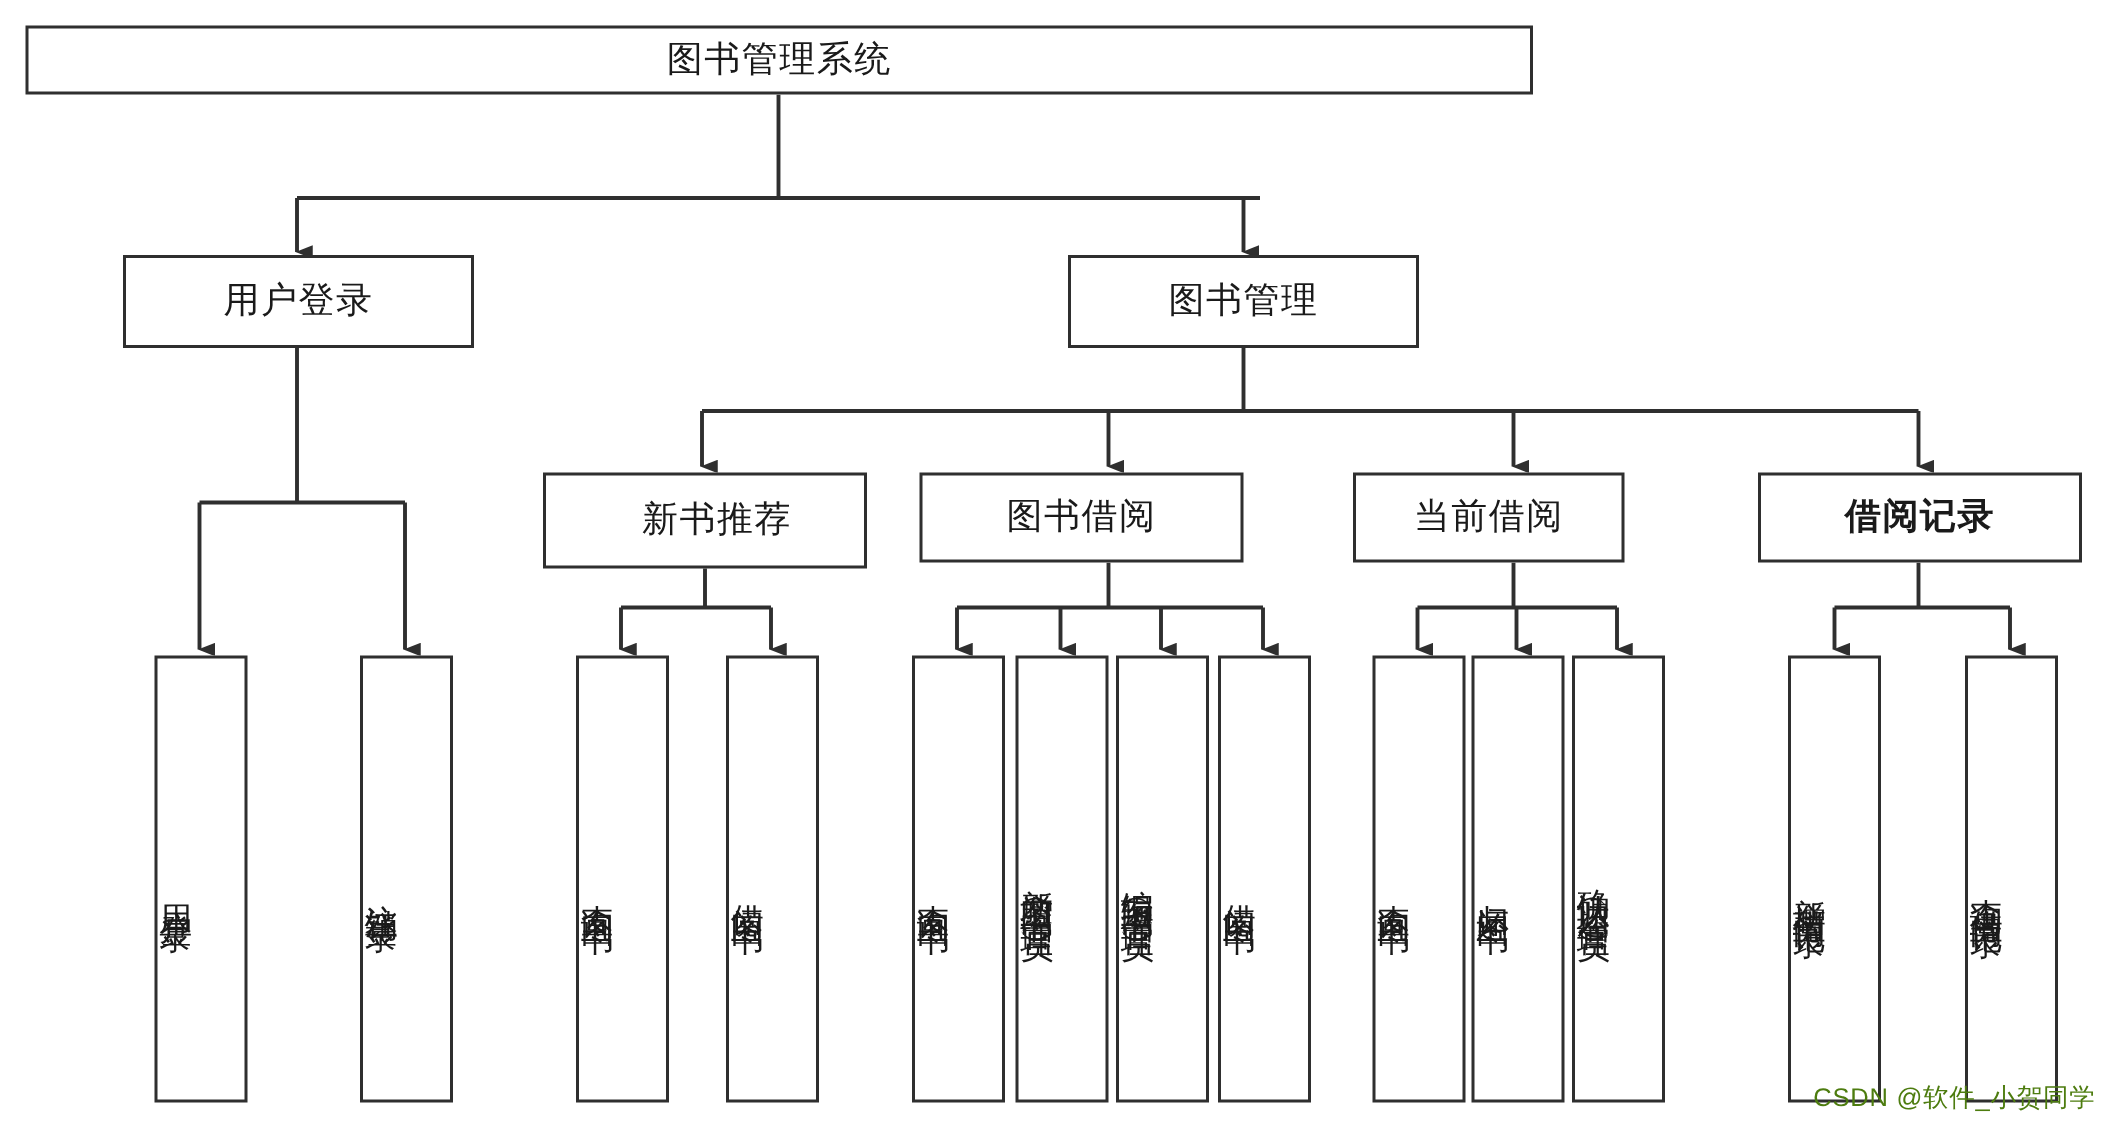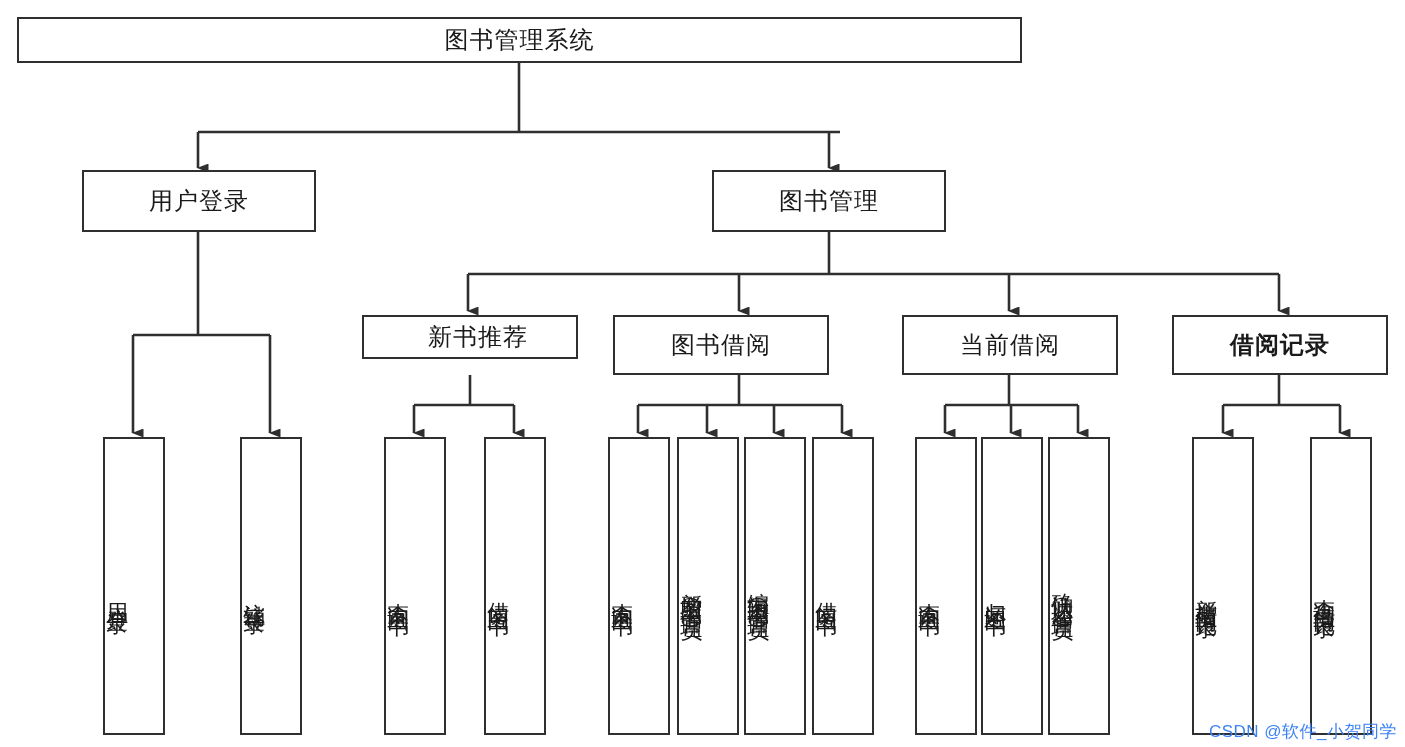--- a/index.html
+++ b/index.html
@@ -35,21 +35,21 @@
     writing-mode:vertical-rl;
     text-orientation:upright;
     font-size:22px;
     letter-spacing:4px;
     white-space:nowrap;
   }
   #watermark{
     position:absolute;
     right:8px;bottom:4px;
     font-size:17px;
-    color:#3b82f6;
+    color:#4d7c0f;
     letter-spacing:0.5px;
     white-space:nowrap;
   }
 </style>
 </head>
 <body>
 
 <div id="canvas">
 
   <svg id="wires" viewBox="0 0 1405 747">
@@ -106,27 +106,27 @@
     <span class="label">图书管理系统</span>
   </div>
 
   <div class="node" style="left:82px;top:170px;width:234px;height:62px;">
     <span class="label">用户登录</span>
   </div>
   <div class="node" style="left:712px;top:170px;width:234px;height:62px;">
     <span class="label">图书管理</span>
   </div>
 
-  <div class="node" style="left:362px;top:315px;width:216px;height:44px;padding-left:16px;">
+  <div class="node" style="left:362px;top:315px;width:216px;height:64px;padding-left:16px;">
     <span class="label">新书推荐</span>
   </div>
   <div class="node" style="left:613px;top:315px;width:216px;height:60px;">
     <span class="label">图书借阅</span>
   </div>
-  <div class="node" style="left:902px;top:315px;width:216px;height:60px;">
+  <div class="node" style="left:902px;top:315px;width:181px;height:60px;">
     <span class="label">当前借阅</span>
   </div>
   <div class="node" style="left:1172px;top:315px;width:216px;height:60px;font-weight:bold;">
     <span class="label">借阅记录</span>
   </div>
 
   <div class="node vert" style="left:103px;top:437px;width:62px;height:298px;">
     <span class="label">用户登录</span>
   </div>
   <div class="node vert" style="left:240px;top:437px;width:62px;height:298px;">

